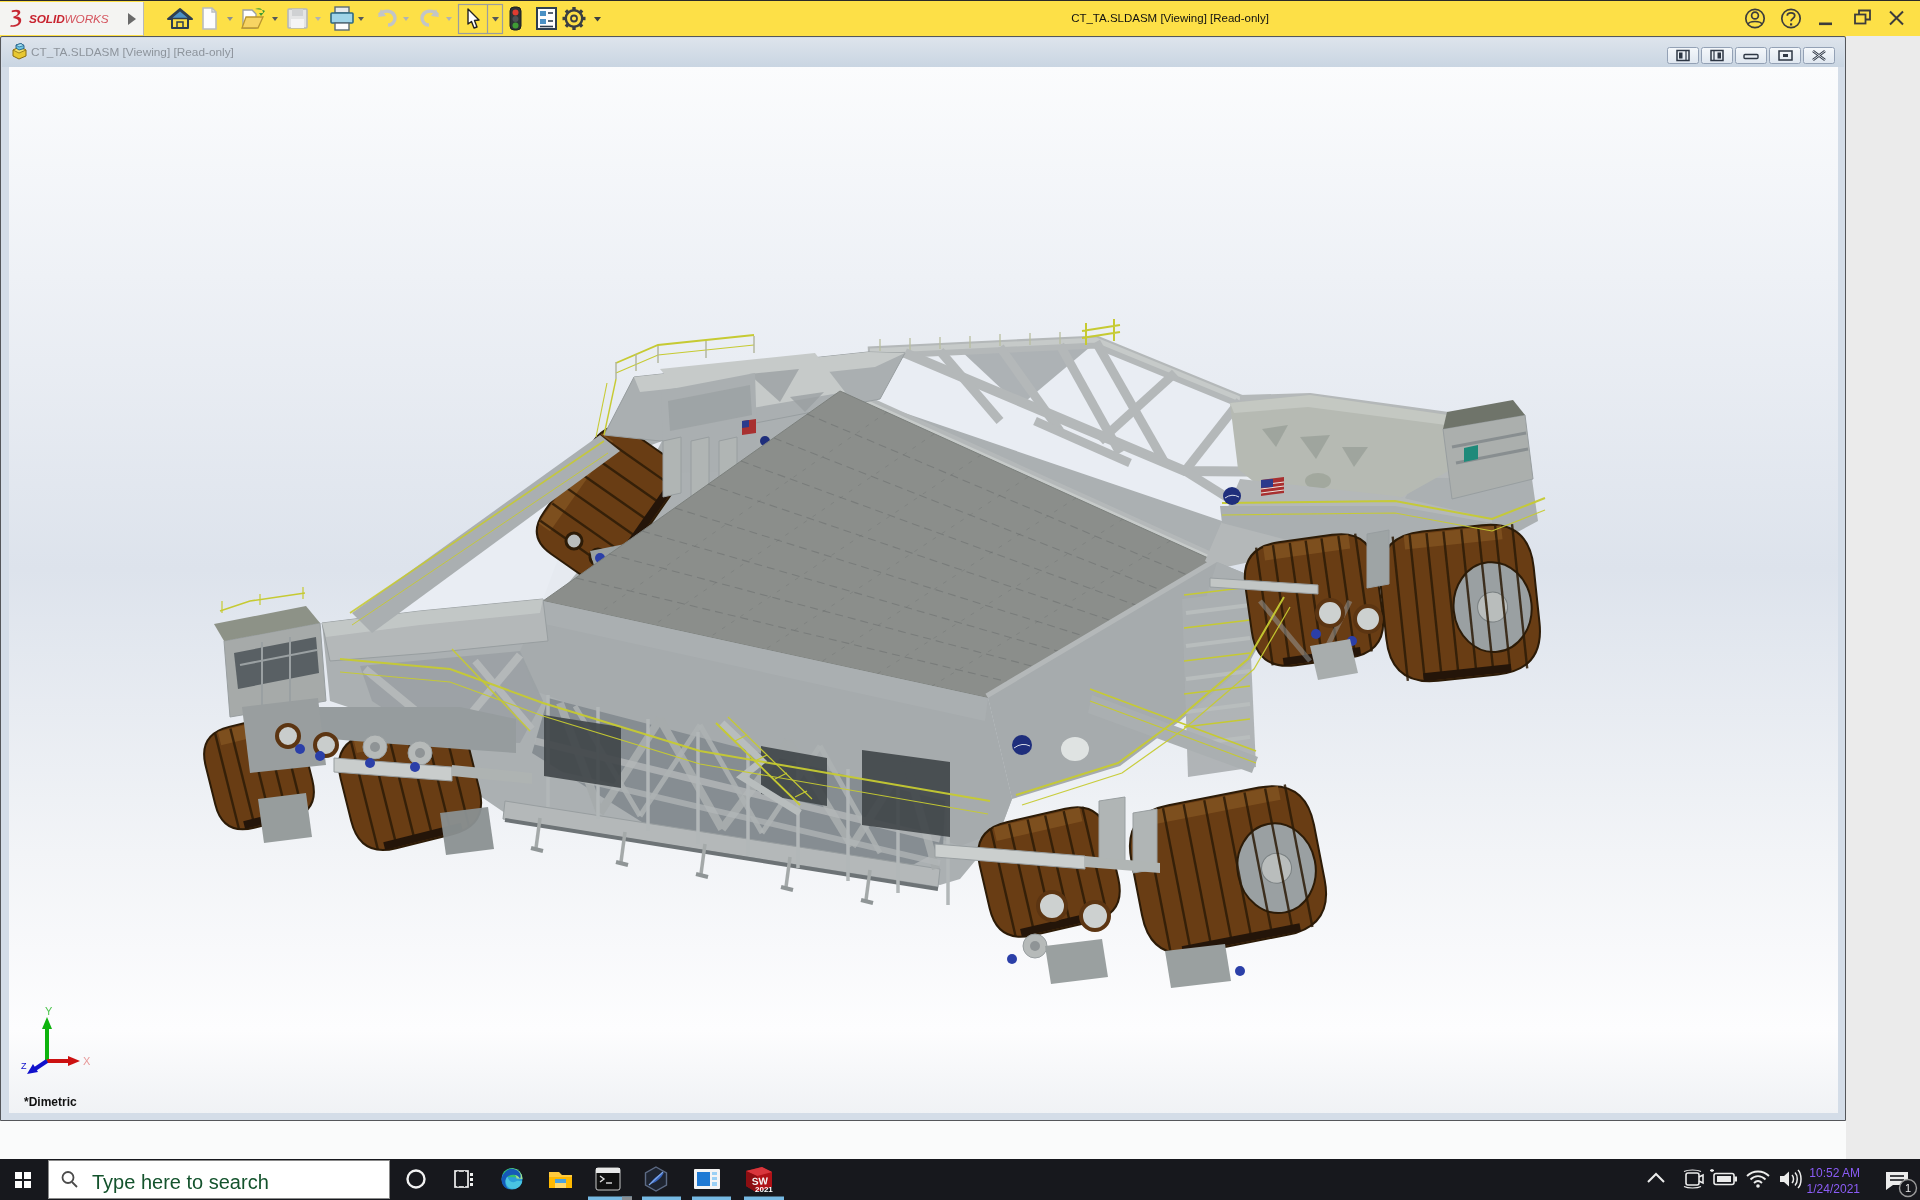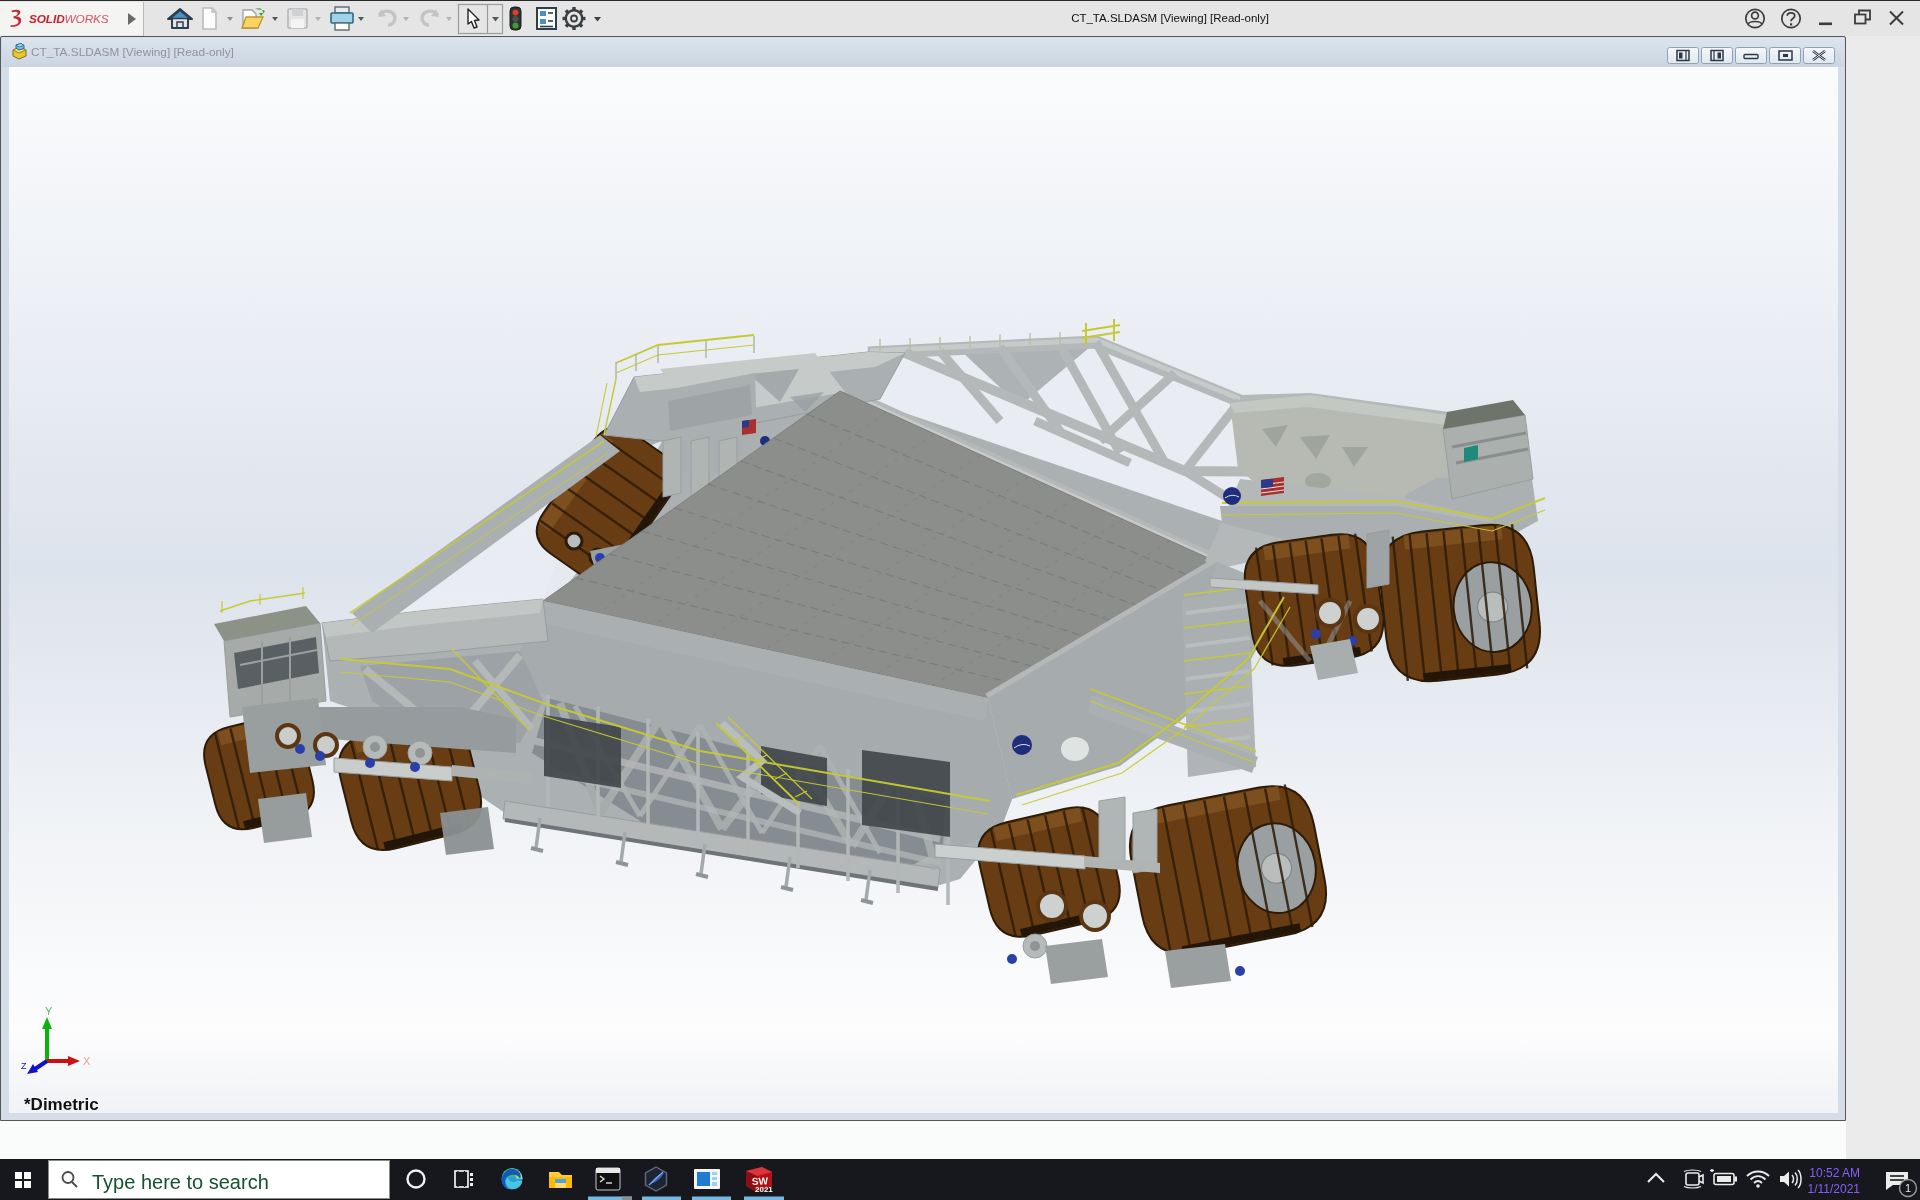--- a/index.html
+++ b/index.html
@@ -1,31 +1,31 @@
 <!DOCTYPE html>
 <html><head>
 <meta charset="utf-8">
 <style>
   html,body{margin:0;padding:0;width:1920px;height:1200px;overflow:hidden;
     font-family:"Liberation Sans",sans-serif;}
   .abs{position:absolute;}
   
-  #topbar{position:absolute;left:0;top:0;width:1920px;height:36px;background:#e5e5e5;border-top:1px solid #2a2a2a;}
+  #topbar{position:absolute;left:0;top:0;width:1920px;height:36px;background:#fde047;border-top:1px solid #2a2a2a;}
   #logoarea{position:absolute;left:0;top:1px;width:143px;height:33px;background:#f4f4f2;}
   #logosep{position:absolute;left:143px;top:1px;width:1px;height:34px;background:#b9b9b9;}
   #swtext{position:absolute;left:29px;top:11px;font-size:11.8px;font-style:italic;font-weight:bold;color:#c8232f;letter-spacing:-0.1px;}
   #swtext .lite{font-weight:normal;color:#d4525c;}
   #apptitle{position:absolute;left:1020px;top:11px;width:300px;text-align:center;font-size:11.5px;color:#111;}
   
   #childwin{position:absolute;left:0px;top:36px;width:1846px;height:1085px;background:#d4dde8;border:1px solid #54565a;border-radius:2px 2px 0 0;box-sizing:border-box;}
   #ctitle{position:absolute;left:1px;top:1px;width:1842px;height:29px;background:linear-gradient(#dde4ec,#c9d5e2);}
   #ctitletext{position:absolute;left:30px;top:8px;font-size:11.8px;color:#8d949c;}
   #viewport{position:absolute;left:8px;top:30px;width:1829px;height:1046px;
      background:linear-gradient(180deg,#fbfcfd 0%, #eef1f6 20%, #dde3ec 48%, #f2f4f7 75%, #fdfdfe 92%, #f0f2f5 100%);}
-  #dimetric{position:absolute;left:15px;top:1028px;font-size:17px;font-weight:bold;color:#111;}
+  #dimetric{position:absolute;left:15px;top:1028px;font-size:12px;font-weight:bold;color:#111;}
   
   #rightpanel{position:absolute;left:1846px;top:36px;width:74px;height:1123px;background:#ebebeb;}
   #belowwin{position:absolute;left:0;top:1121px;width:1846px;height:38px;background:#fafbfb;}
   
   #taskbar{position:absolute;left:0;top:1159px;width:1920px;height:41px;background:#17181d;}
   #searchbox{position:absolute;left:48px;top:1160px;width:342px;height:39px;background:#ffffff;border:1px solid #8a8a8a;box-sizing:border-box;}
   #searchtext{position:absolute;left:92px;top:1171px;font-size:20px;color:#14532d;}
   .traytime{position:absolute;color:#8b5cf6;font-size:12px;text-align:right;width:80px;}
 </style>
 </head>
@@ -612,13 +612,13 @@
   </g>
 
   <path d="M 1886 13 L 1908 13 L 1908 26 L 1893 26 L 1886 31 Z" fill="#ececec"></path>
   <line x1="1890" y1="17" x2="1904" y2="17" stroke="#17181d" stroke-width="1.6"></line>
   <line x1="1890" y1="21" x2="1904" y2="21" stroke="#17181d" stroke-width="1.6"></line>
   <circle cx="1908" cy="29" r="8.5" fill="#17181d" stroke="#9a9a9a" stroke-width="1.4"></circle>
   <text x="1908" y="33" font-size="11" fill="#e8e8e8" text-anchor="middle" font-family="Liberation Sans">1</text>
 </svg>
 <div id="searchtext">Type here to search</div>
 <div class="traytime" style="left:1780px;top:1166px;">10:52 AM</div>
-<div class="traytime" style="left:1780px;top:1182px;">1/11/2021</div>
+<div class="traytime" style="left:1780px;top:1182px;">1/24/2021</div>
 
 </body></html>

